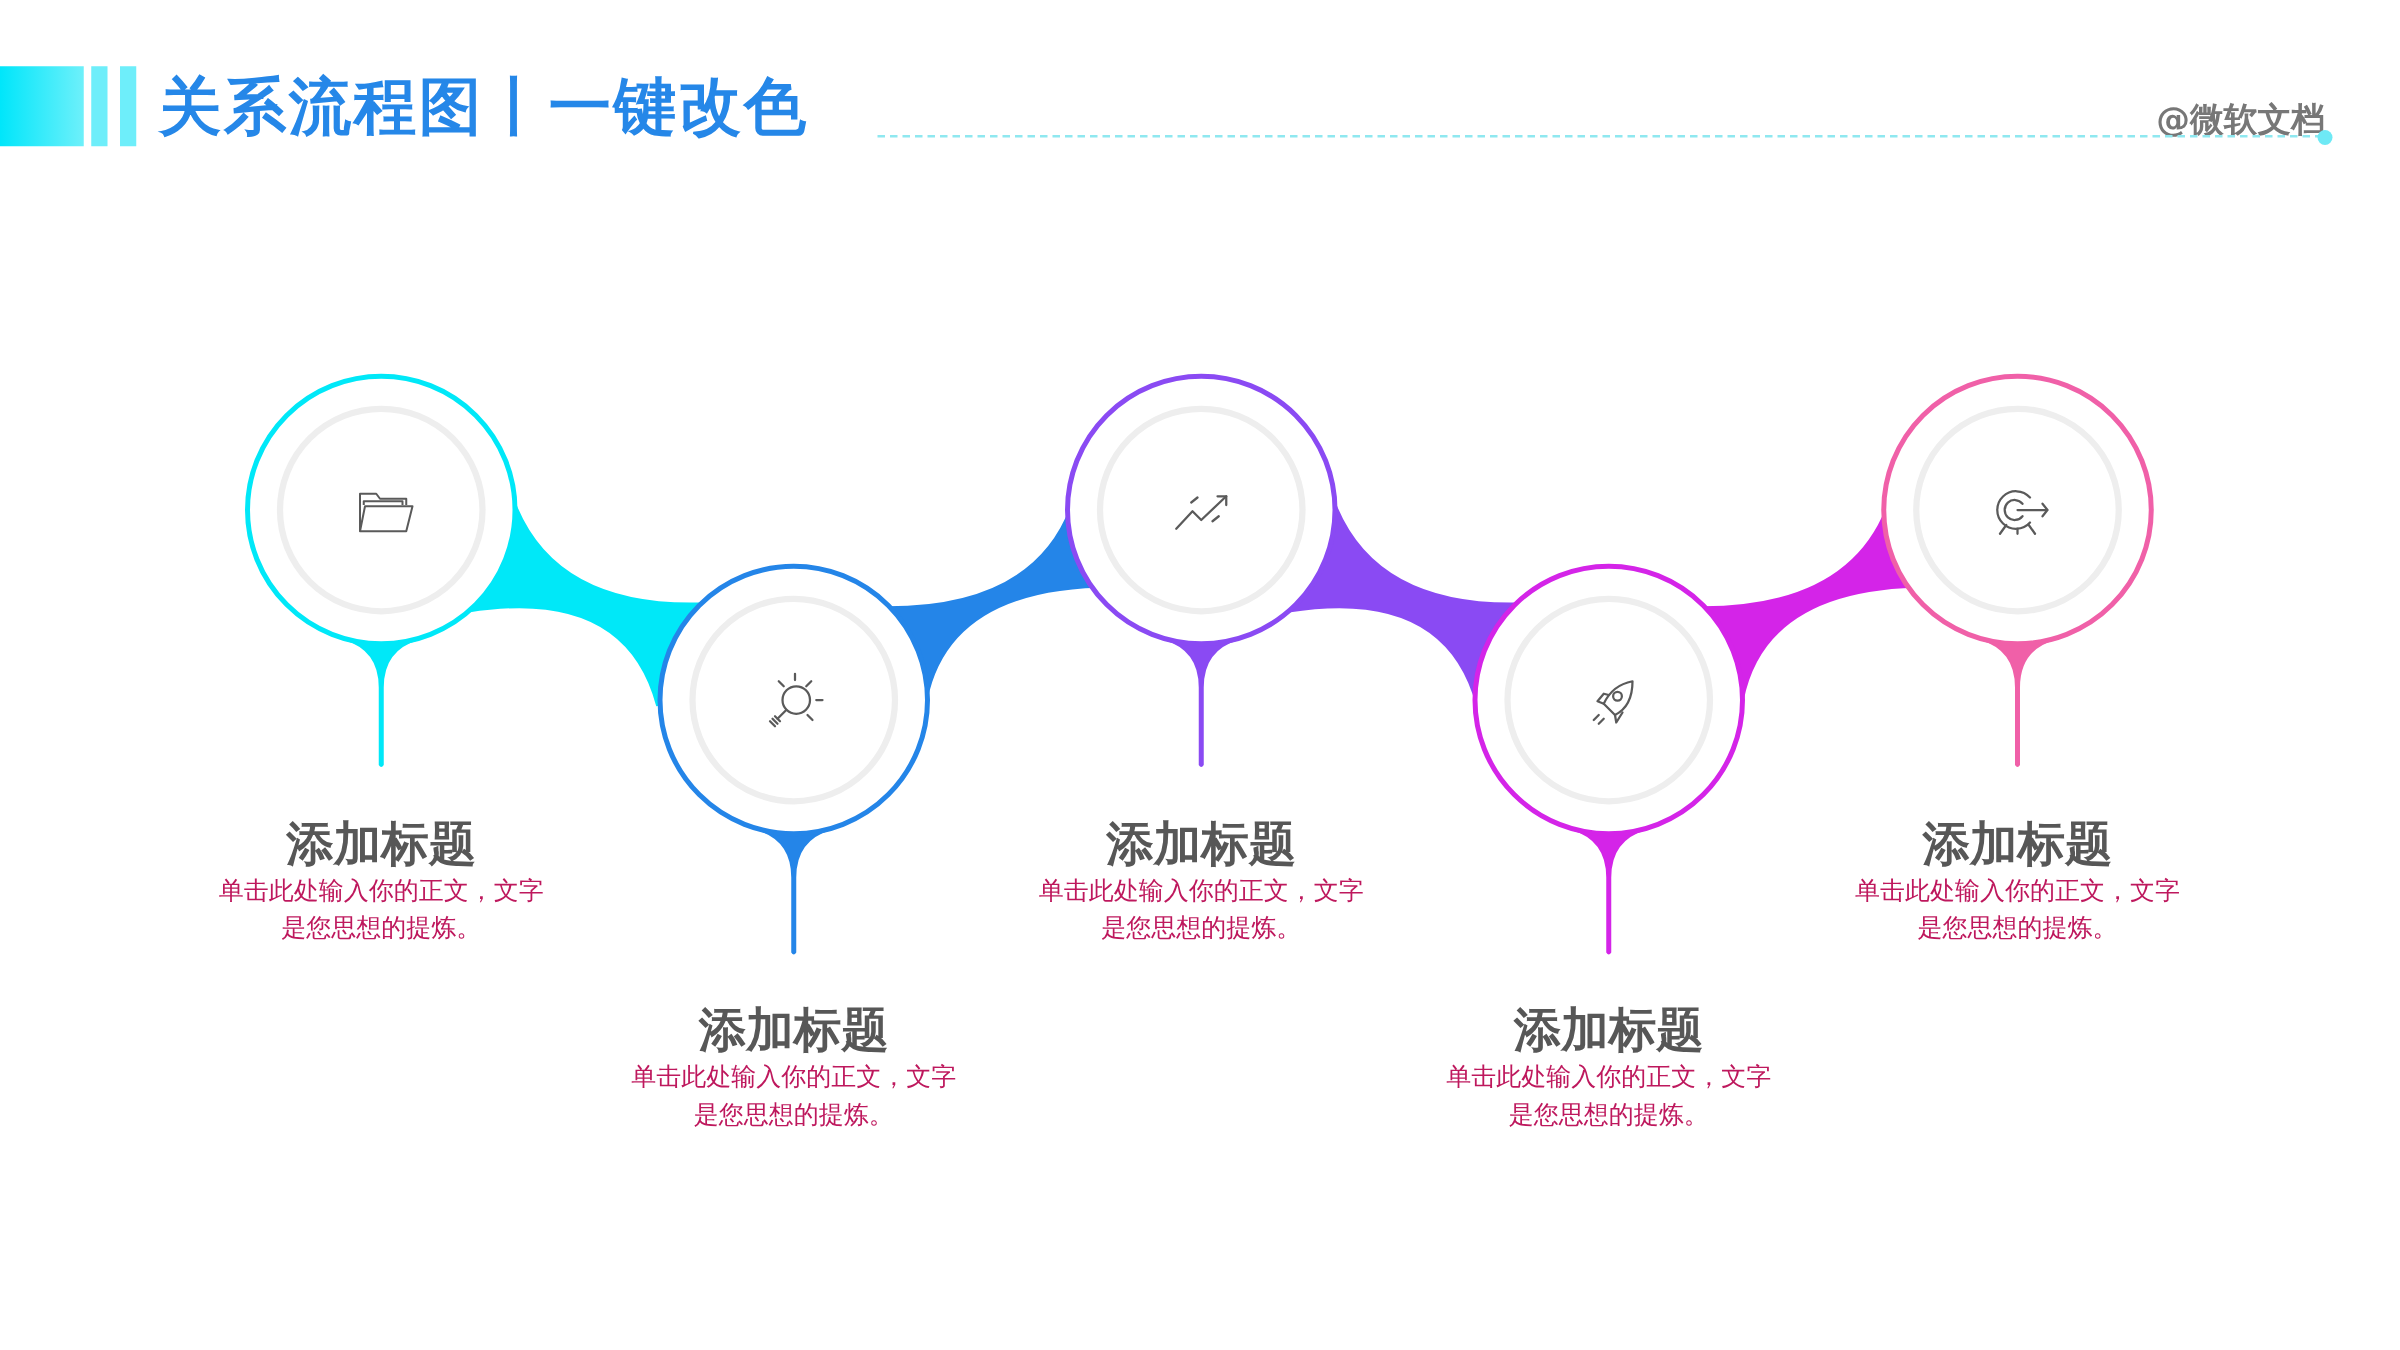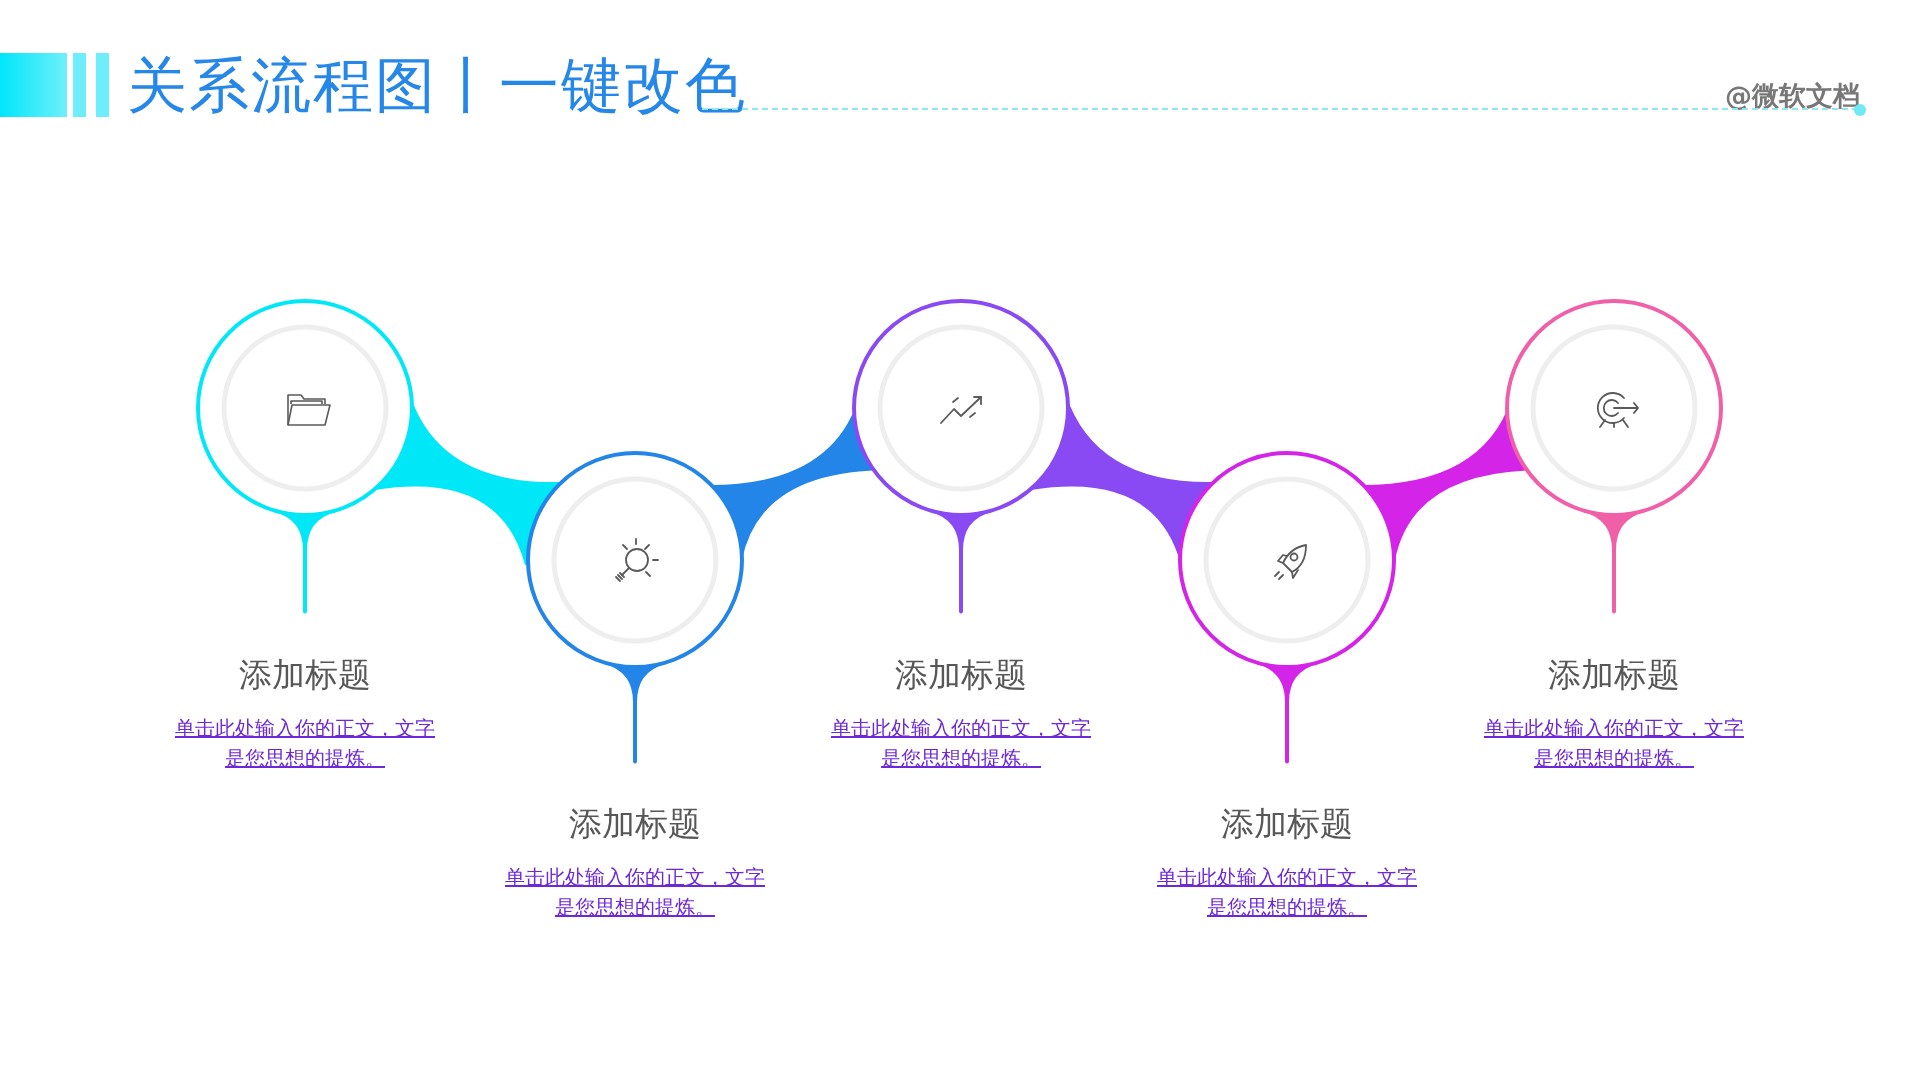--- a/index.html
+++ b/index.html
@@ -1,26 +1,26 @@
 <!DOCTYPE html>
 <html><head>
 <meta charset="utf-8">
 <style>
   html,body{margin:0;padding:0;background:#ffffff;}
   body{width:1920px;height:1080px;position:relative;overflow:hidden;font-family:"DejaVu Sans","Liberation Sans",sans-serif;}
   .hdr-block{position:absolute;left:0;top:53px;width:67px;height:64px;background:linear-gradient(90deg,#00e6fa,#6ef0fa);}
   .hdr-bar{position:absolute;top:53px;width:13px;height:64px;background:#6eeefa;}
-  .hdr-title{position:absolute;left:127px;top:50px;height:70px;line-height:70px;font-size:60px;font-weight:normal;color:#2587e8;letter-spacing:2px;white-space:nowrap;}
+  .hdr-title{position:absolute;left:127px;top:50px;height:70px;line-height:70px;font-size:50px;font-weight:bold;color:#2587e8;letter-spacing:2px;white-space:nowrap;}
   .hdr-brand{position:absolute;right:60px;top:56px;font-size:27px;font-weight:bold;color:#777777;white-space:nowrap;margin-top:22px;}
   .hdr-line{position:absolute;left:702px;top:108px;width:1156px;height:0;border-top:2px dashed #8fe8f0;}
   .hdr-dot{position:absolute;left:1854px;top:104px;width:12px;height:12px;border-radius:50%;background:#6ee9f5;}
   svg.flow{position:absolute;left:0;top:0;}
   .step-text{position:absolute;width:320px;text-align:center;}
-  .step-title{font-size:33px;font-weight:normal;color:#575757;line-height:40px;}
-  .step-desc{font-size:20px;color:#6d28d9;line-height:30px;margin-top:18px;text-decoration:underline;}
+  .step-title{font-size:38px;font-weight:bold;color:#575757;line-height:40px;}
+  .step-desc{font-size:20px;color:#be185d;line-height:30px;margin-top:2px;}
 </style>
 </head>
 <body>
 
 <div class="hdr-block"></div>
 <div class="hdr-bar" style="left:73px"></div>
 <div class="hdr-bar" style="left:96px"></div>
 <div class="hdr-title">关系流程图丨一键改色</div>
 <div class="hdr-brand">@微软文档</div>
 <div class="hdr-line"></div>

